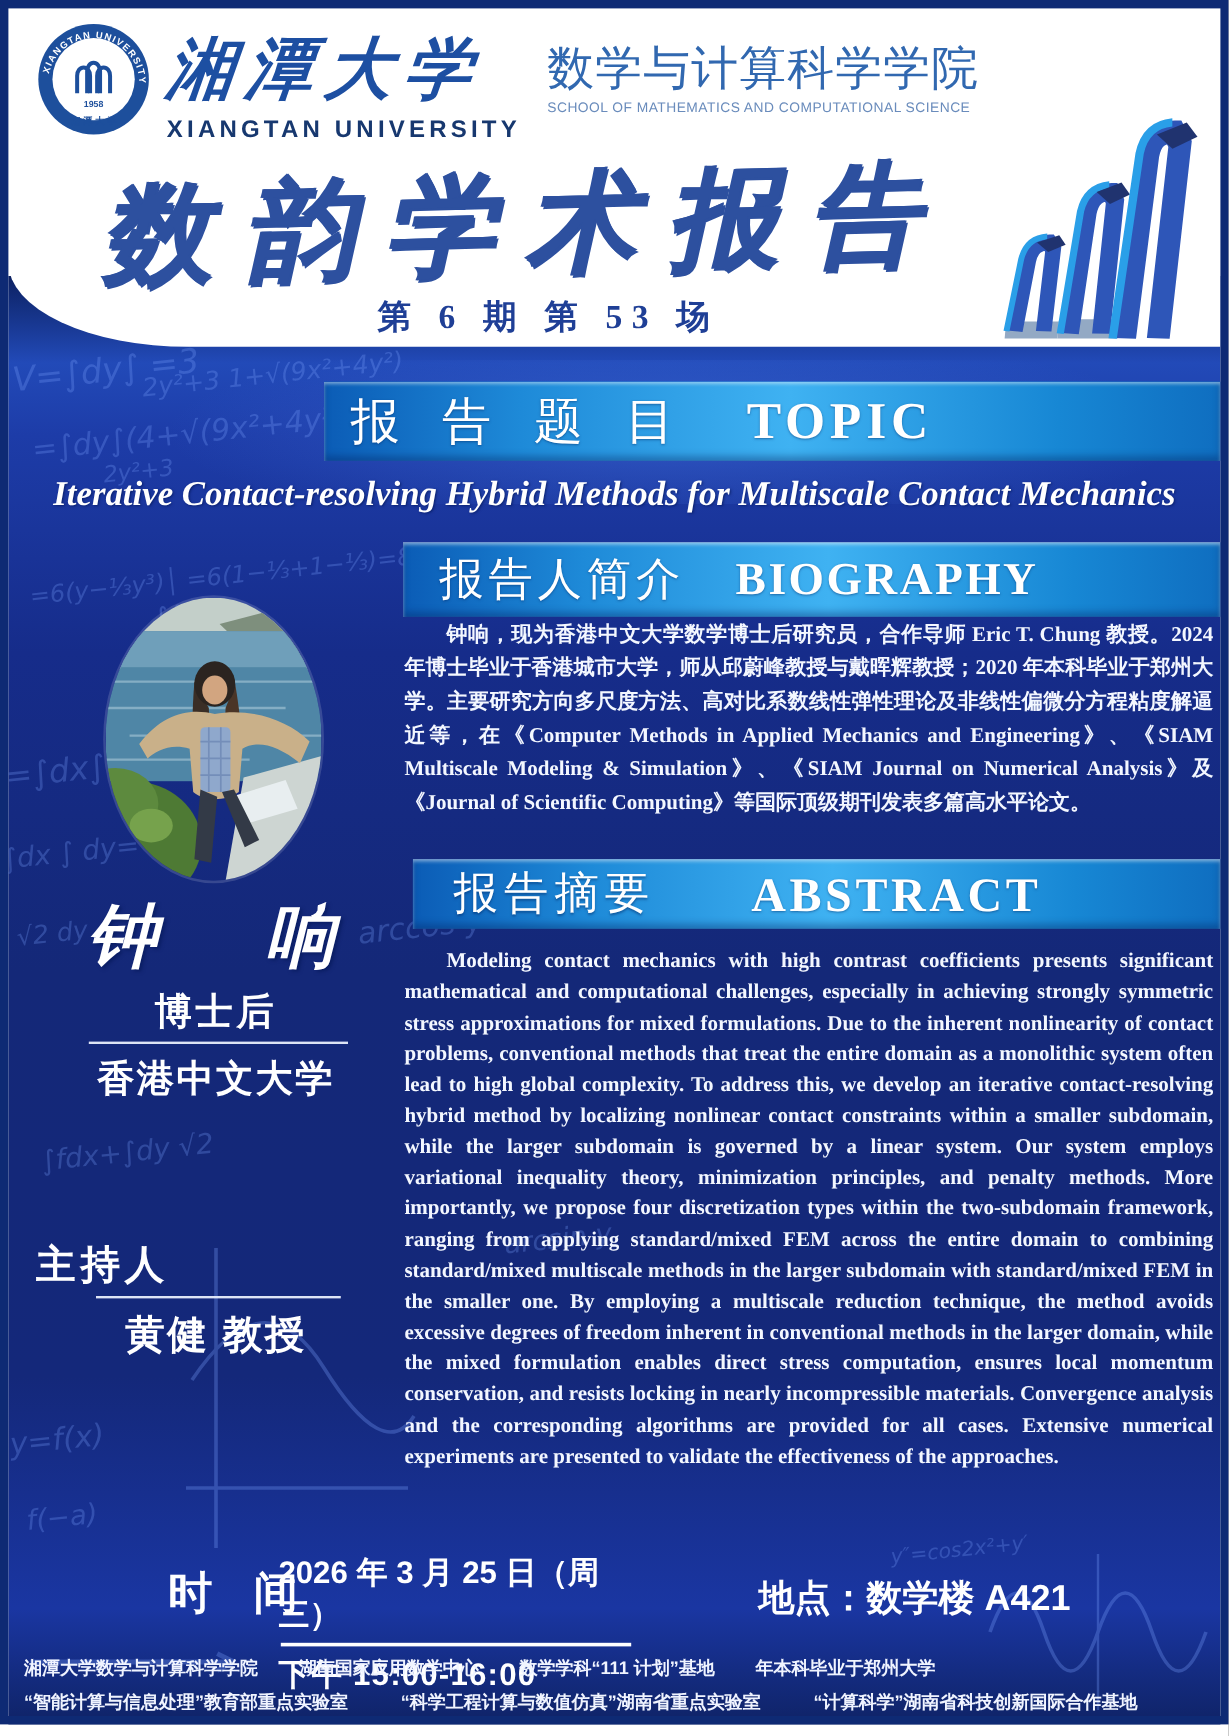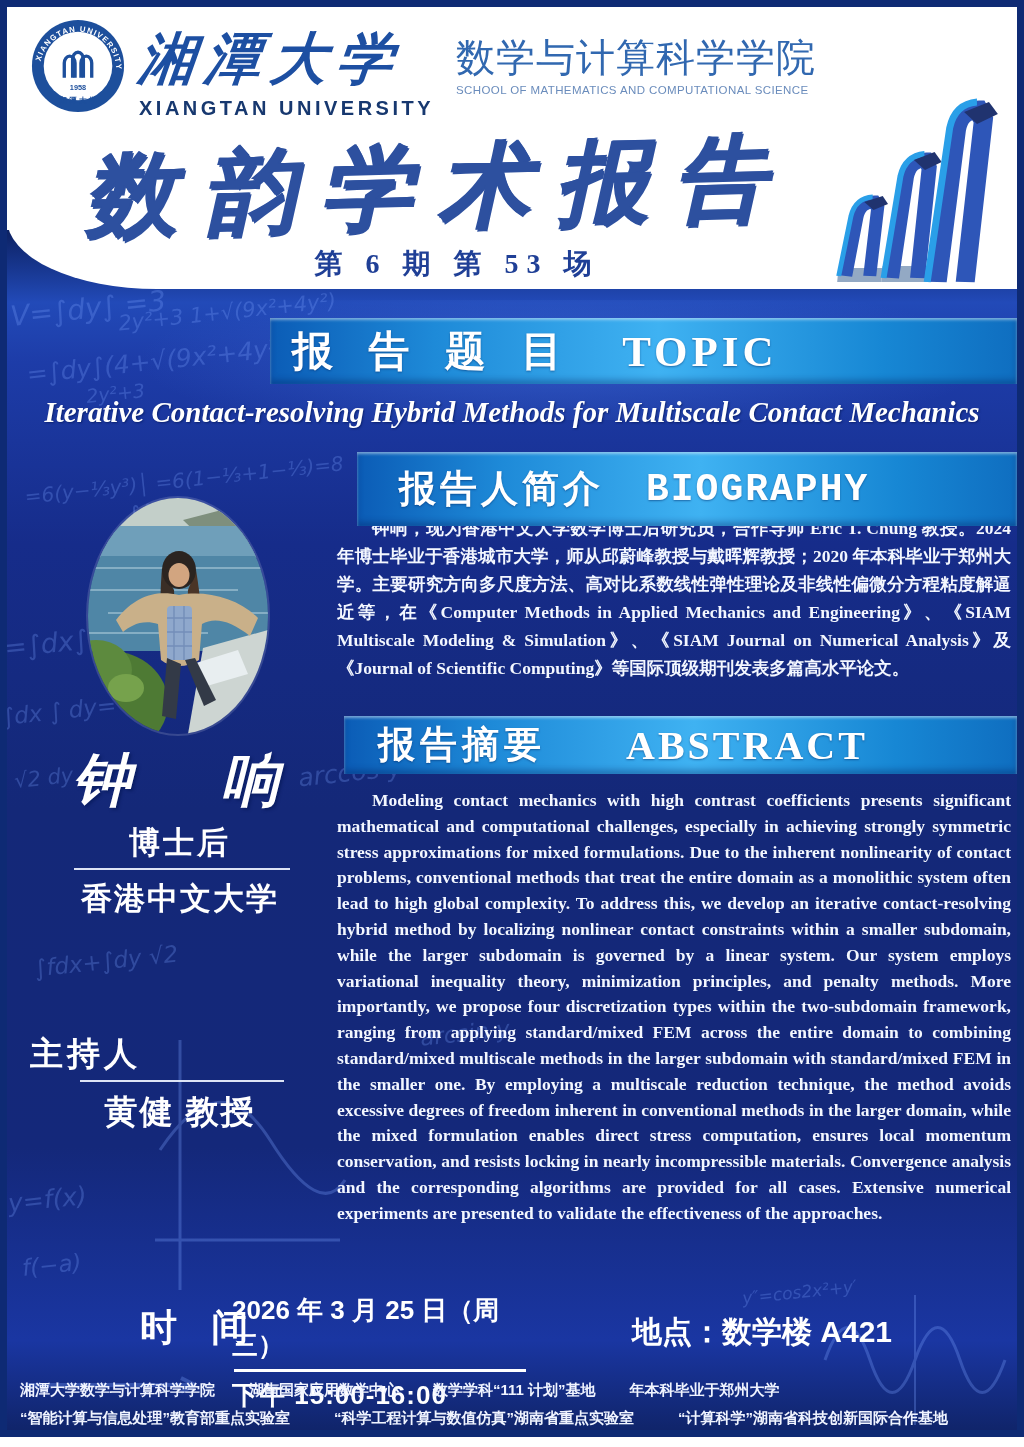--- a/index.html
+++ b/index.html
@@ -28,28 +28,28 @@
       font-family:"Liberation Serif",serif;font-style:italic;font-weight:900;font-size:92px;
       color:#2d509f;letter-spacing:26px;transform:rotate(-1.5deg);
       text-shadow:2px 2px 0 #2d509f,1px 0 0 #2d509f;}
   .session{position:absolute;left:0;width:900px;top:238px;text-align:center;
       font-family:"Liberation Serif",serif;font-weight:700;font-size:28px;color:#1f3f96;letter-spacing:8px;}
   .building{position:absolute;right:12px;top:90px;width:190px;height:196px;z-index:6;}
   
   .banner{position:absolute;right:7px;display:flex;align-items:center;z-index:10;
     background:linear-gradient(90deg,#0b5cb6 0%,#1e8ad8 22%,#3fb2f2 52%,#1787d4 82%,#0f6ec0 100%);
     box-shadow:inset 0 2px 3px rgba(255,255,255,.45), inset 0 -4px 6px rgba(0,30,90,.35);}
-  .banner .cn{color:#fff;font-weight:700;text-shadow:0 1px 2px rgba(0,40,100,.5);}
+  .banner .cn{color:#fff;font-weight:400;text-shadow:0 1px 2px rgba(0,40,100,.5);}
   .banner .en{color:#fff;font-family:"Liberation Serif",serif;font-weight:700;text-shadow:0 1px 2px rgba(0,40,100,.5);}
   .banner-topic{left:270px;top:318px;height:66px;}
   .banner-topic .cn{font-size:41px;letter-spacing:12px;margin-left:22px;}
   .banner-topic .en{font-size:43px;letter-spacing:4px;margin-left:48px;}
-  .banner-bio{left:357px;top:452px;height:74px;padding-left:12px;}
+  .banner-bio{left:336px;top:452px;height:62px;}
   .banner-bio .cn{font-size:37px;letter-spacing:4px;margin-left:30px;}
-  .banner-bio .en{font-size:38px;letter-spacing:2px;margin-left:42px;font-family:Liberation Mono, monospace;}
+  .banner-bio .en{font-size:38px;letter-spacing:2px;margin-left:42px;}
   .banner-abs{left:344px;top:716px;height:58px;}
   .banner-abs .cn{font-size:37px;letter-spacing:5px;margin-left:34px;}
   .banner-abs .en{font-size:40px;letter-spacing:3px;margin-left:80px;}
   
   .topic-title{position:absolute;left:20px;right:20px;top:396px;text-align:center;z-index:9;
      font-family:"Liberation Serif",serif;font-weight:900;font-size:29px;color:#ffffff;
      text-shadow:1px 1px 2px rgba(0,20,80,.6);font-style:italic;}
   
   .photo{position:absolute;left:88px;top:498px;width:180px;height:236px;border-radius:50%;
      overflow:hidden;z-index:9;box-shadow:0 0 0 2px rgba(255,255,255,.15);}

